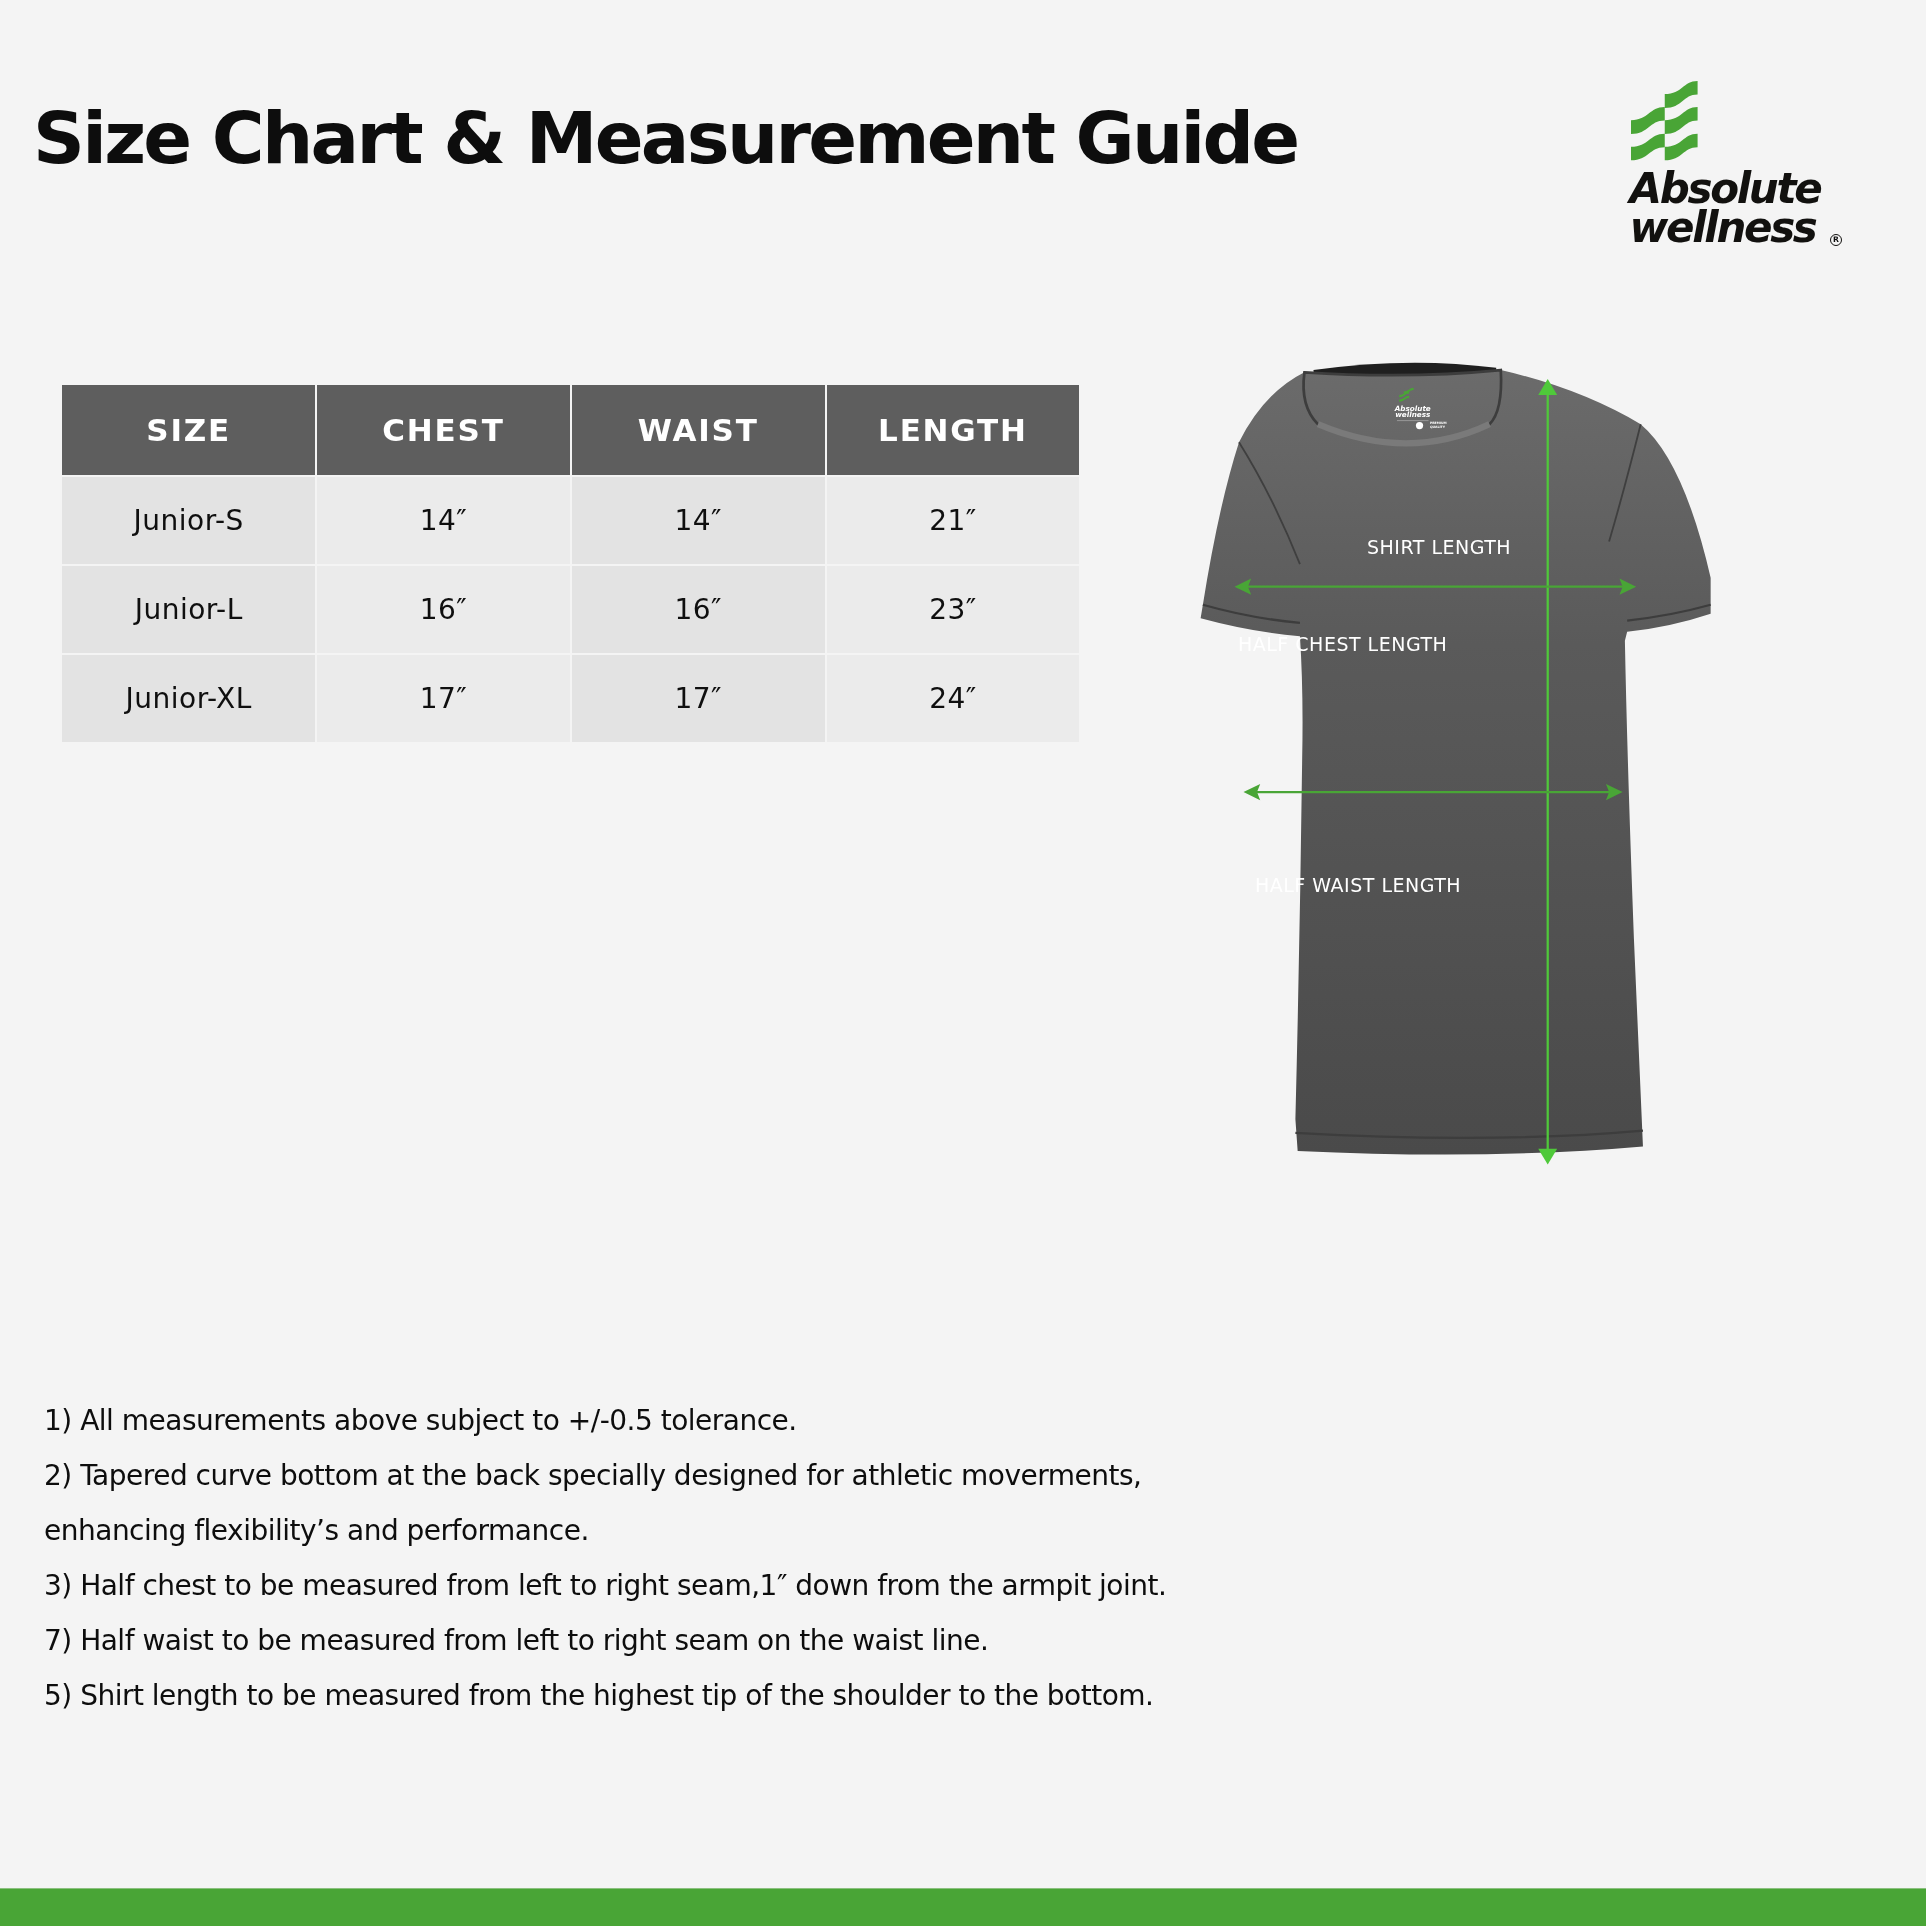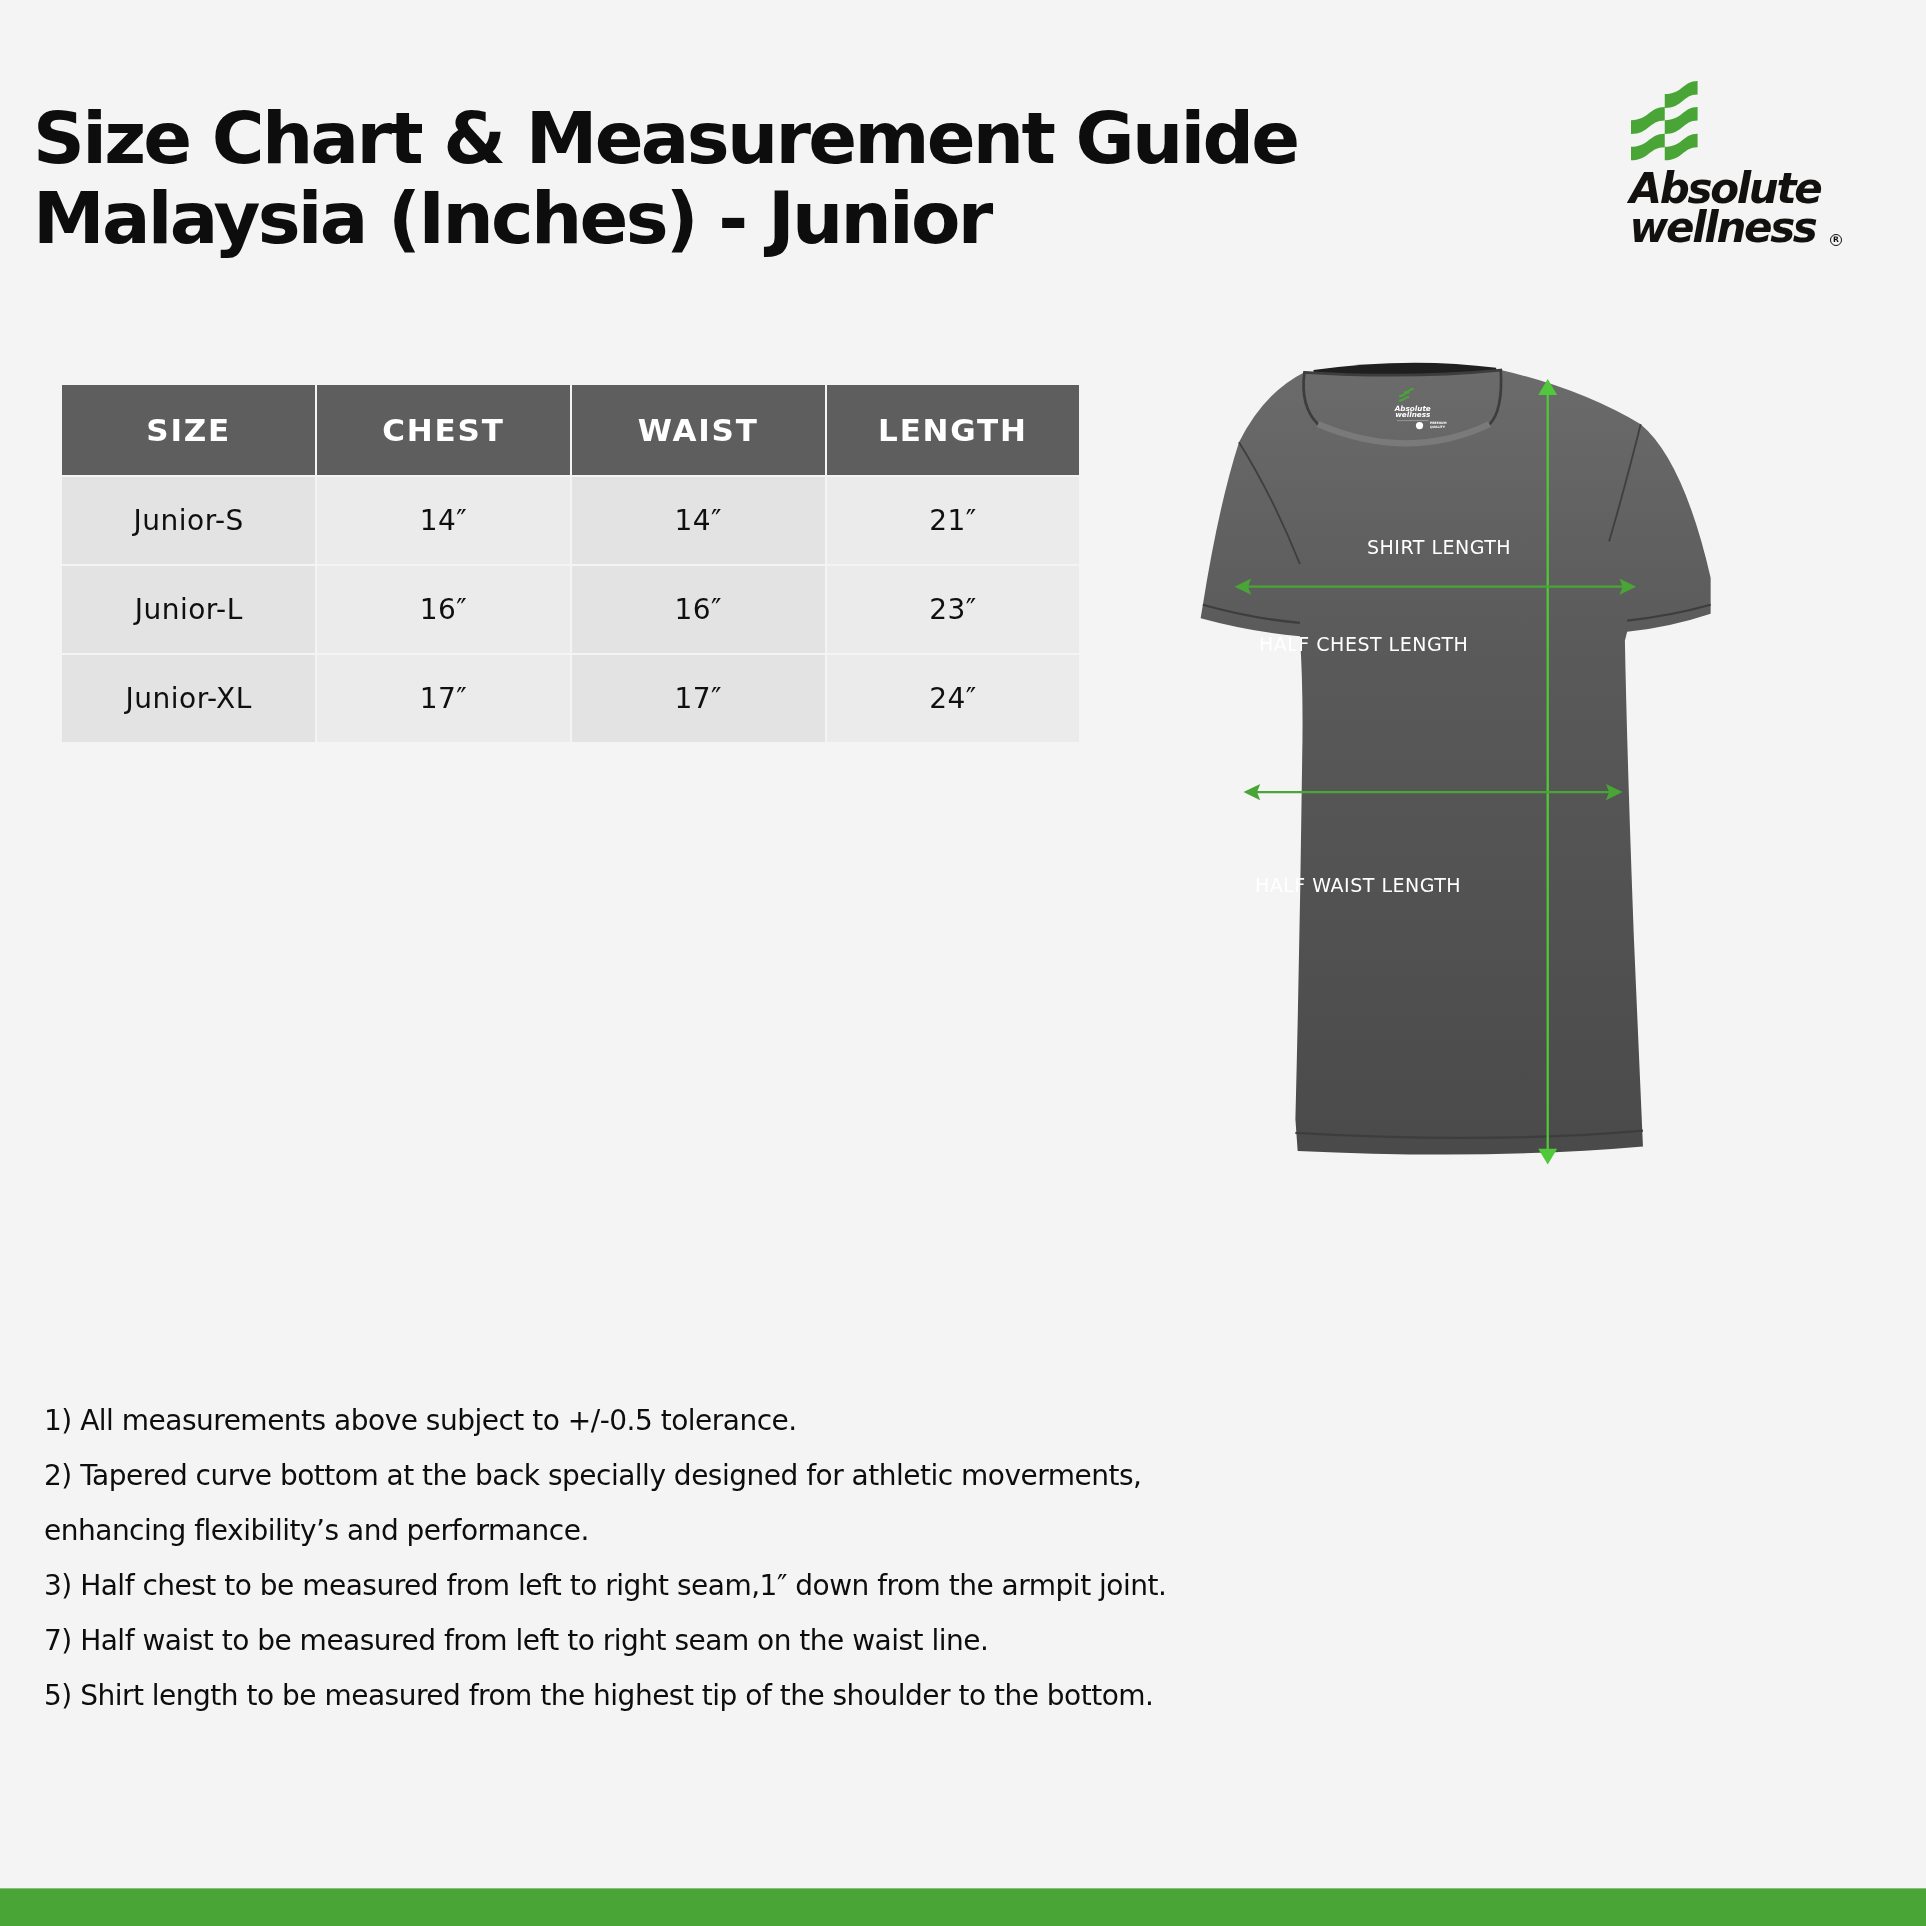--- a/index.html
+++ b/index.html
@@ -66,21 +66,20 @@
   .footer-band {
     position: absolute; left: 0; top: 1888px; width: 1926px; height: 38px;
     background: #49a536; border-top: 0.9px solid #8cc07f;
   }
 </style>
 </head>
 <body>
 
 <h1 class="title">
   <span>Size Chart &amp; Measurement Guide</span>
-  <span>Malaysia (Inches) - Junior</span>
 </h1>
 
 <div class="logo">
   <svg width="90" height="81" viewBox="0 0 200 180">
     <g fill="#49a536">
       <path d="M0 87 C40 87 40 58 75 58 L75 88 C40 88 40 118 0 118 Z"></path>
       <path d="M0 146 C40 146 40 117 75 117 L75 147 C40 147 40 176 0 176 Z"></path>
       <path d="M75 29 C115 29 115 0 148 0 L148 30 C115 30 115 60 75 60 Z"></path>
       <path d="M75 87 C115 87 115 58 148 58 L148 88 C115 88 115 118 75 118 Z"></path>
       <path d="M75 146 C115 146 115 117 148 117 L148 147 C115 147 115 176 75 176 Z"></path>
@@ -179,21 +178,21 @@
       <polygon points="335,520 372,502 365,520 372,538" stroke="none"></polygon>
       <polygon points="1225,520 1188,502 1195,520 1188,538" stroke="none"></polygon>
     </g>
     <g stroke="#49a536" fill="#49a536">
       <line x1="370" y1="975" x2="1180" y2="975" stroke-width="5"></line>
       <polygon points="355,975 392,957 385,975 392,993" stroke="none"></polygon>
       <polygon points="1195,975 1158,957 1165,975 1158,993" stroke="none"></polygon>
     </g>
   </svg>
   <div class="m-label" style="left:284px; top:184px;">SHIRT LENGTH</div>
-  <div class="m-label" style="left:176px; top:281px;">HALF CHEST LENGTH</div>
+  <div class="m-label" style="left:155px; top:281px;">HALF CHEST LENGTH</div>
   <div class="m-label" style="left:172px; top:522px;">HALF WAIST LENGTH</div>
 </div>
 
 <ul class="notes">
   <li>1) All measurements above subject to +/-0.5 tolerance.</li>
   <li>2) Tapered curve bottom at the back specially designed for athletic moverments,</li>
   <li>enhancing flexibility’s and performance.</li>
   <li>3) Half chest to be measured from left to right seam,1″ down from the armpit joint.</li>
   <li>7) Half waist to be measured from left to right seam on the waist line.</li>
   <li>5) Shirt length to be measured from the highest tip of the shoulder to the bottom.</li>

